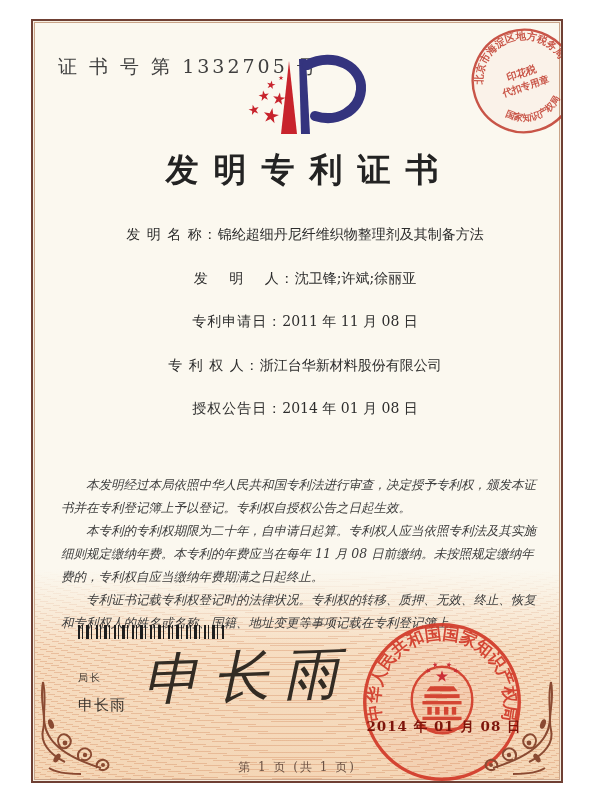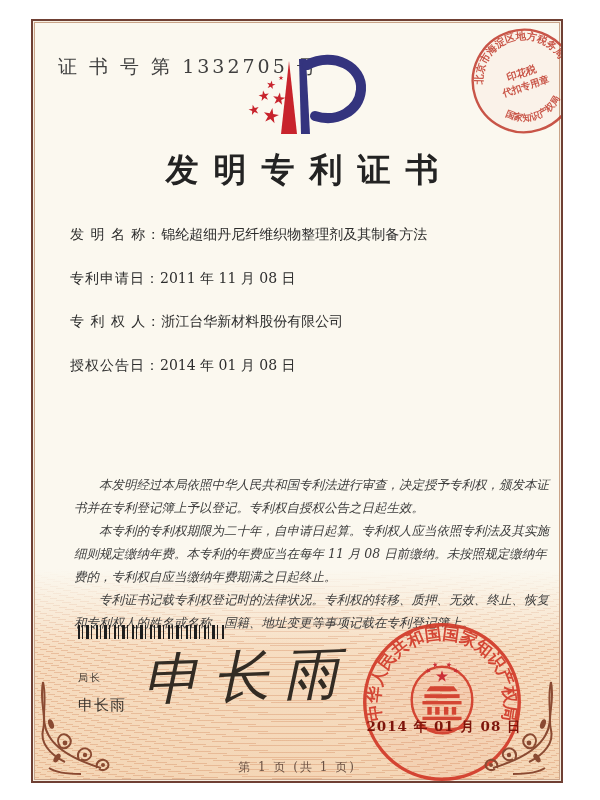--- a/index.html
+++ b/index.html
@@ -36,26 +36,26 @@
     position:absolute; left:433px; top:2px; width:116px; height:116px;
     transform:rotate(-18deg); opacity:0.85;
   }
   .title {
     position:absolute; left:0; top:127px; width:100%;
     text-align:center; font-size:33px; font-weight:bold;
     letter-spacing:15px; padding-left:25px; color:#232323;
   }
   .fields {
     position:absolute; left:37px; top:203px; width:470px;
-    display:flex; flex-direction:column; gap:23.5px;
+    display:flex; flex-direction:column; gap:23.5px;text-align:center;
   }
   .field-row { font-size:14px; line-height:20px; color:#2d2d2d; white-space:nowrap; }
   .field-row .flabel { letter-spacing:1px; }
   .body-text {
-    position:absolute; left:41px; top:452px; width:478px;
+    position:absolute; left:28px; top:452px; width:478px;
     font-size:12.5px; line-height:23px; color:#3c3c3c;
     font-style:italic;
   }
   .body-text p { text-indent:2em; }
   .barcode {
     position:absolute; left:45px; top:604px; width:148px; height:14px;
     background:repeating-linear-gradient(90deg,
       #1e1e1e 0 2px, transparent 2px 4px,
       #1e1e1e 4px 5px, transparent 5px 8px,
       #1e1e1e 8px 11px, transparent 11px 13px,
@@ -126,20 +126,23 @@
     </text>
     <text x="60" y="55" text-anchor="middle" font-size="10.5" fill="#c0392b" font-weight="bold">印花税</text>
     <text x="60" y="69" text-anchor="middle" font-size="10" fill="#c0392b" font-weight="bold">代扣专用章</text>
   </svg>
 
   <div class="title">发明专利证书</div>
 
   <div class="fields">
     <div class="field-row">
       <span class="flabel">发 明 名 称：</span><span>锦纶超细丹尼纤维织物整理剂及其制备方法</span>
+    </div>
+    <div class="field-row">
+      <span class="flabel">发　 明　 人：</span><span>沈卫锋;许斌;徐丽亚</span>
     </div>
     <div class="field-row">
       <span class="flabel">专利申请日：</span><span>2011 年 11 月 08 日</span>
     </div>
     <div class="field-row">
       <span class="flabel">专 利 权 人：</span><span>浙江台华新材料股份有限公司</span>
     </div>
     <div class="field-row">
       <span class="flabel">授权公告日：</span><span>2014 年 01 月 08 日</span>
     </div>

